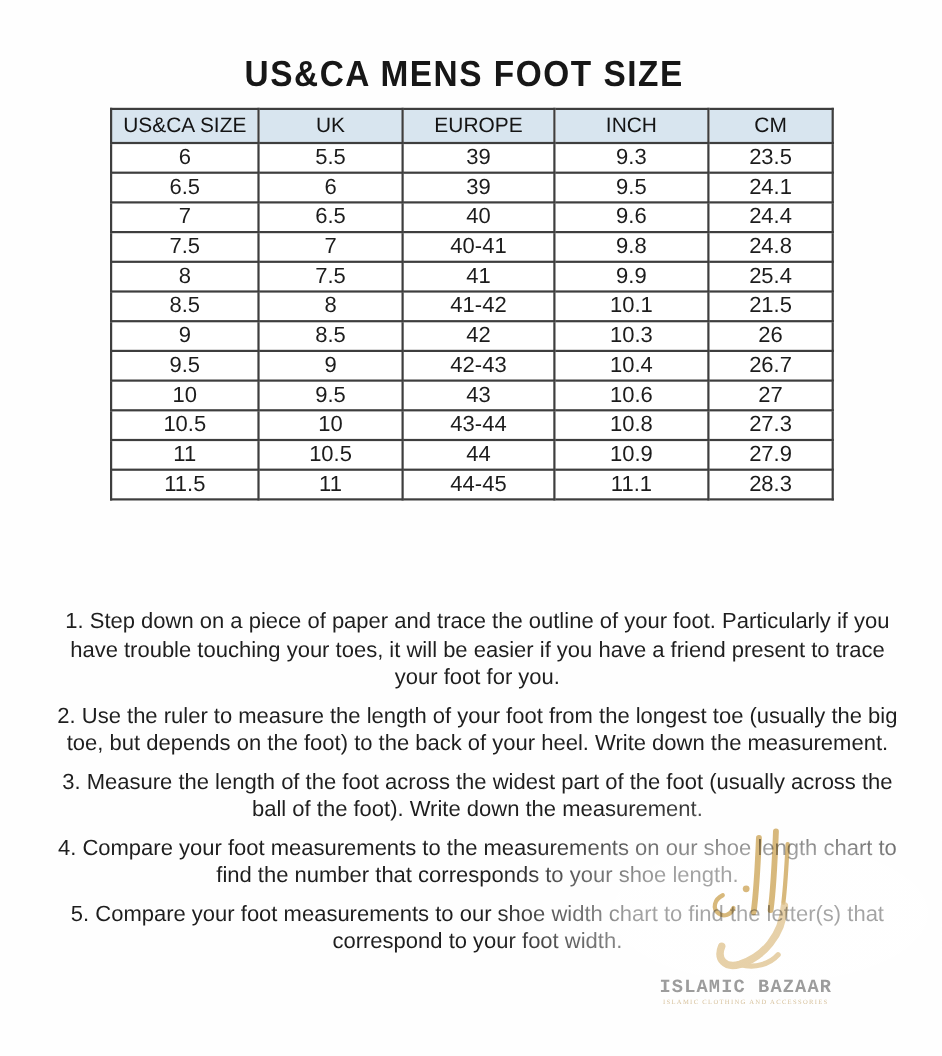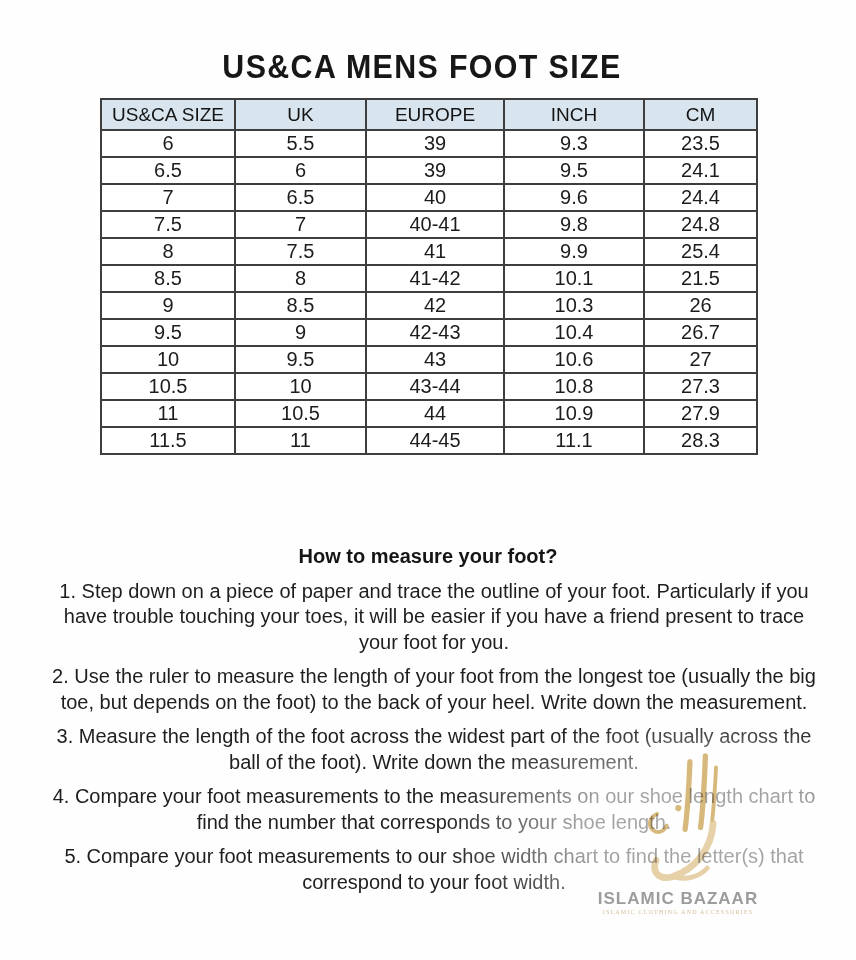--- a/index.html
+++ b/index.html
@@ -54,21 +54,21 @@
       rgba(255,255,255,.58) 48%,
       rgba(255,255,255,0) 100%);
     pointer-events:none;z-index:5;
   }
   .wm-calligraphy{
     position:absolute;left:628px;top:752px;width:120px;height:145px;
     z-index:6;mix-blend-mode:multiply;pointer-events:none;
   }
   .wm-brand{
     position:absolute;left:588px;top:889px;width:180px;z-index:7;
-    font-family:Liberation Sans, sans-serif;font-weight:bold;
+    font-family:Liberation Mono, monospace;font-weight:bold;
     font-size:17px;letter-spacing:1px;color:#9c9c9c;
     text-align:center;white-space:nowrap;
   }
   .wm-tagline{
     position:absolute;left:588px;top:909px;width:180px;z-index:7;
     font-family:"Liberation Serif",serif;
     font-size:6px;letter-spacing:1.2px;color:#c8ab79;opacity:.75;
     text-align:center;white-space:nowrap;
   }
 </style>
@@ -180,21 +180,20 @@
           <td>11</td>
           <td>44-45</td>
           <td>11.1</td>
           <td>28.3</td>
         </tr>
       </tbody>
   </table>
 </div>
 
 <div class="instructions">
-  <h2>How to measure your foot?</h2>
   <p>1. Step down on a piece of paper and trace the outline of your foot. Particularly if you have trouble touching your toes, it will be easier if you have a friend present to trace your foot for you.</p>
   <p>2. Use the ruler to measure the length of your foot from the longest toe (usually the big toe, but depends on the foot) to the back of your heel. Write down the measurement.</p>
   <p>3. Measure the length of the foot across the widest part of the foot (usually across the ball of the foot). Write down the measurement.</p>
   <p>4. Compare your foot measurements to the measurements on our shoe length chart to find the number that corresponds to your shoe length.</p>
   <p>5. Compare your foot measurements to our shoe width chart to find the letter(s) that correspond to your foot width.</p>
 </div>
 
 <div class="wm-fade"></div>
 
 <svg class="wm-calligraphy" viewBox="0 0 120 150" fill="none" xmlns="http://www.w3.org/2000/svg">

